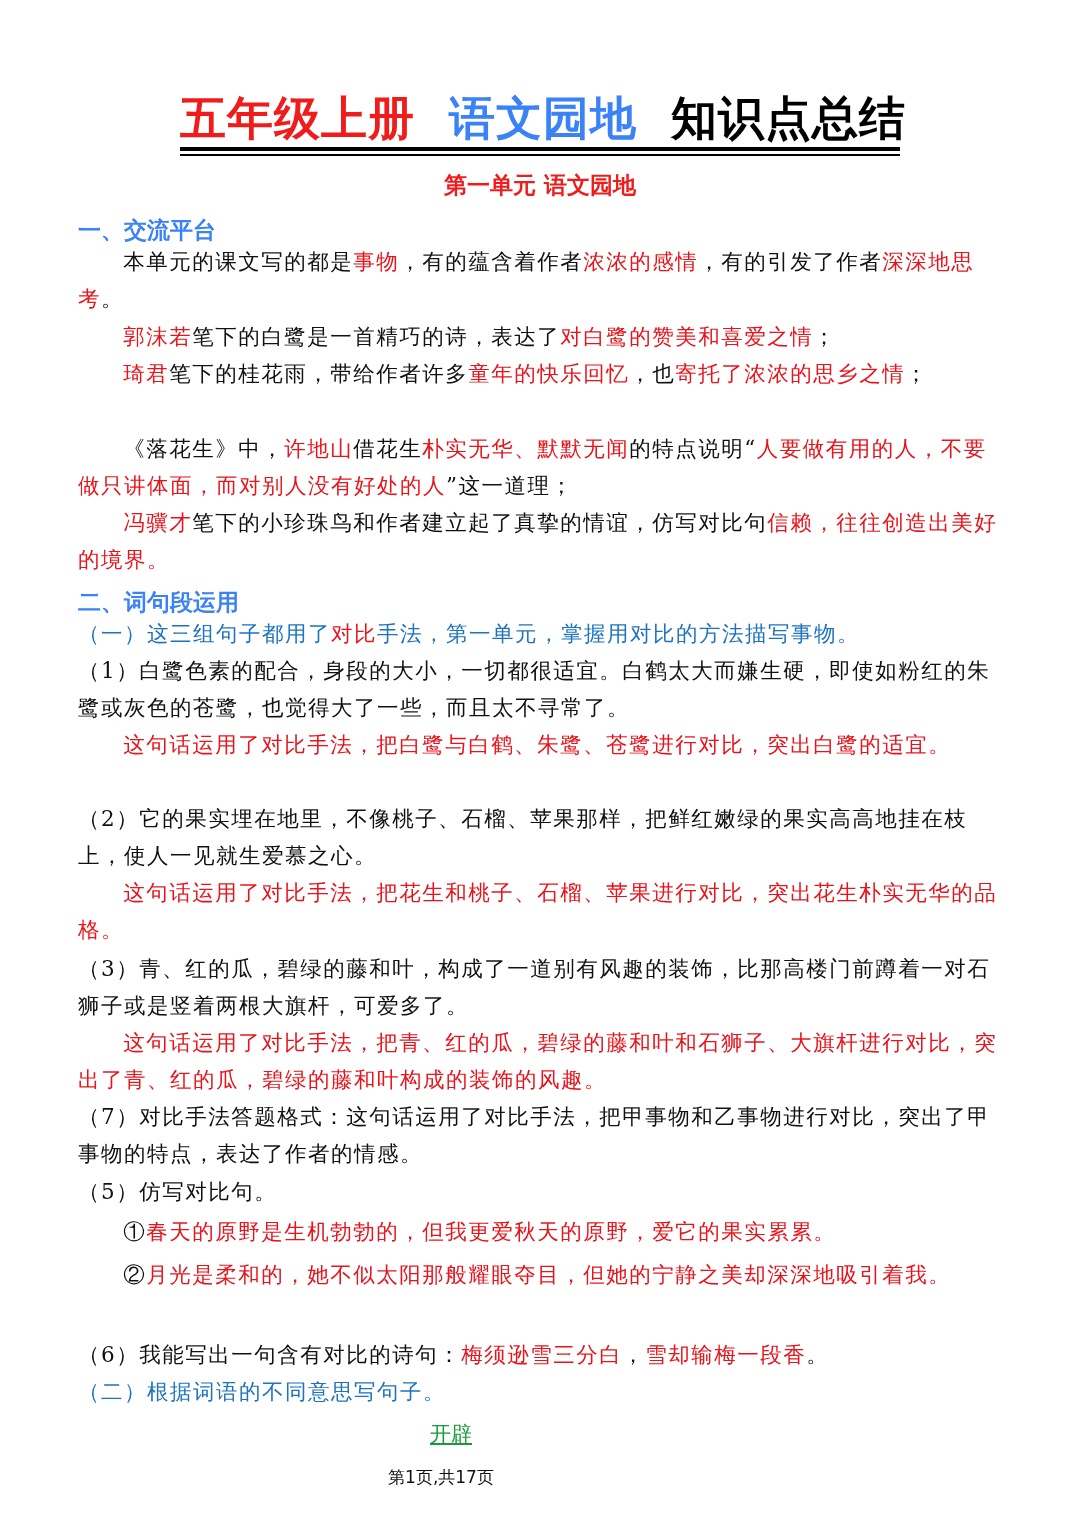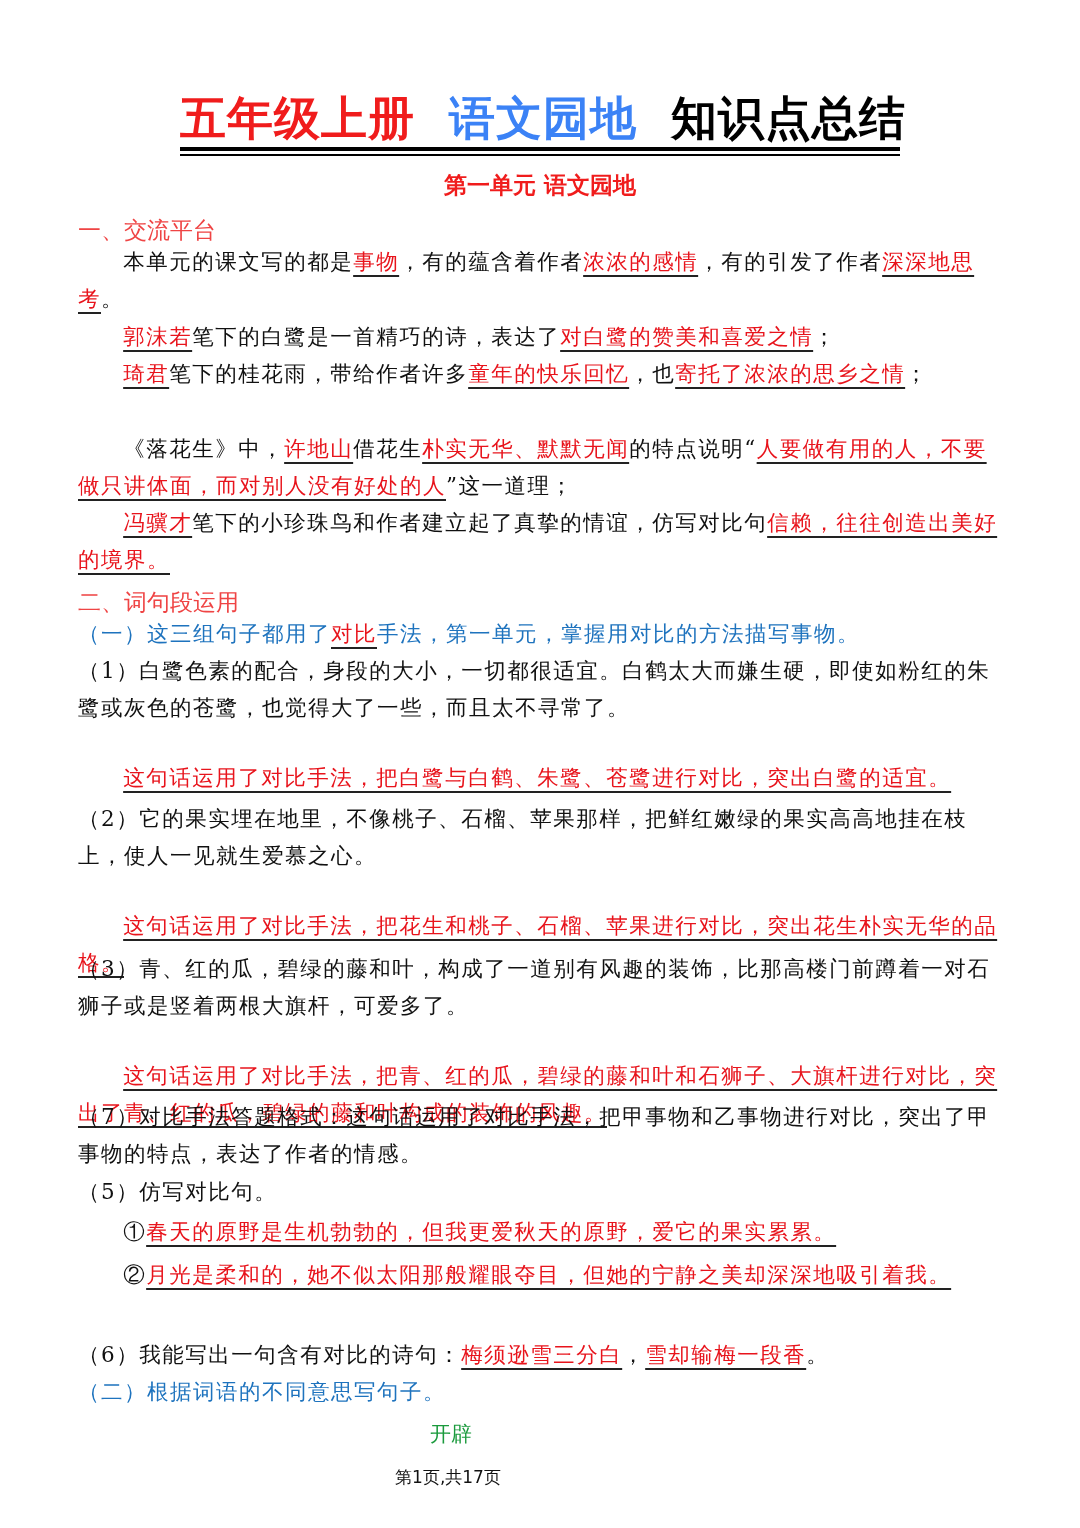--- a/index.html
+++ b/index.html
@@ -12,31 +12,31 @@
     .title .t-red { color: #f01c1c; }
     .title .t-blue { color: #3b82f6; }
     .title .t-black { color: #000000; }
     .rule { position: absolute; left: 180px; width: 720px; background: #000; }
     .rule1 { top: 147px; height: 4px; }
     .rule2 { top: 154px; height: 2px; }
     .unit-title { position: absolute; left: 0; top: 163px; width: 1080px; text-align: center;
                   font-family: "DejaVu Sans", "Liberation Sans", sans-serif; font-weight: bold;
                   font-size: 23px; line-height: 44px; color: #f01c1c; }
     .sec { position: absolute; left: 78px; font-family: "DejaVu Sans", "Liberation Sans", sans-serif;
-           font-weight: normal; font-size: 23px; color: #ef4444; line-height: 32px; }
+           font-weight: bold; font-size: 23px; color: #3b82f6; line-height: 32px; }
     .text { position: absolute; left: 78px; width: 928px; font-size: 21.5px; line-height: 37px;
             letter-spacing: 1.5px; }
     .indent { text-indent: 2.1em; }
     .red { color: #e8141c; }
-    .u { text-decoration: underline; text-decoration-color: #222; text-underline-offset: 6px;
-         text-decoration-thickness: 2px; margin-top: 33px; }
+    .u { text-decoration-color: #222; text-underline-offset: 6px;
+         text-decoration-thickness: 2px; }
     .blue { color: #1e73be; }
     .footer-word { position: absolute; left: 0; width: 902px; top: 1420px; text-align: center;
-                   font-size: 21px; color: #1a9a3c; }
-    .page-num { position: absolute; left: 16px; width: 864px; top: 1466px; text-align: center;
+                   font-size: 21px; color: #1a9a3c; text-decoration: underline; }
+    .page-num { position: absolute; left: 9px; width: 864px; top: 1466px; text-align: center;
                 font-family: "DejaVu Sans", "Liberation Sans", sans-serif; font-size: 17px; color: #111; }
   </style>
 </head>
 <body>
 
 <div class="page">
 
   <div class="title">
     <span class="t-red">五年级上册</span>&nbsp;&nbsp;<span class="t-blue">语文园地</span>&nbsp;&nbsp;<span class="t-black">知识点总结</span>
   </div>

